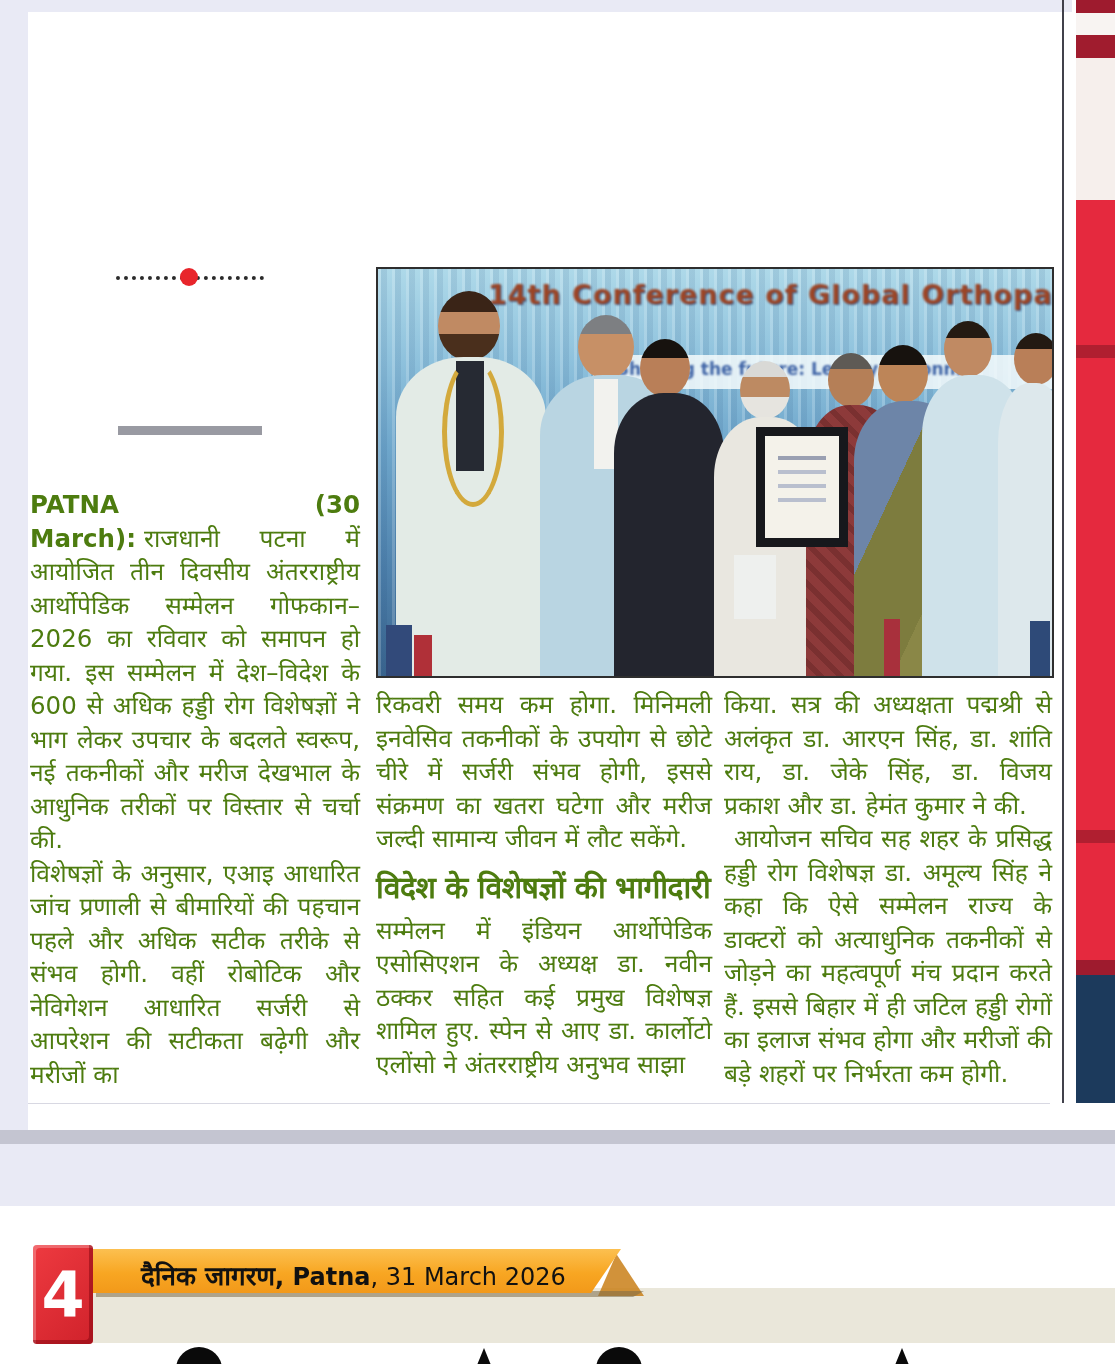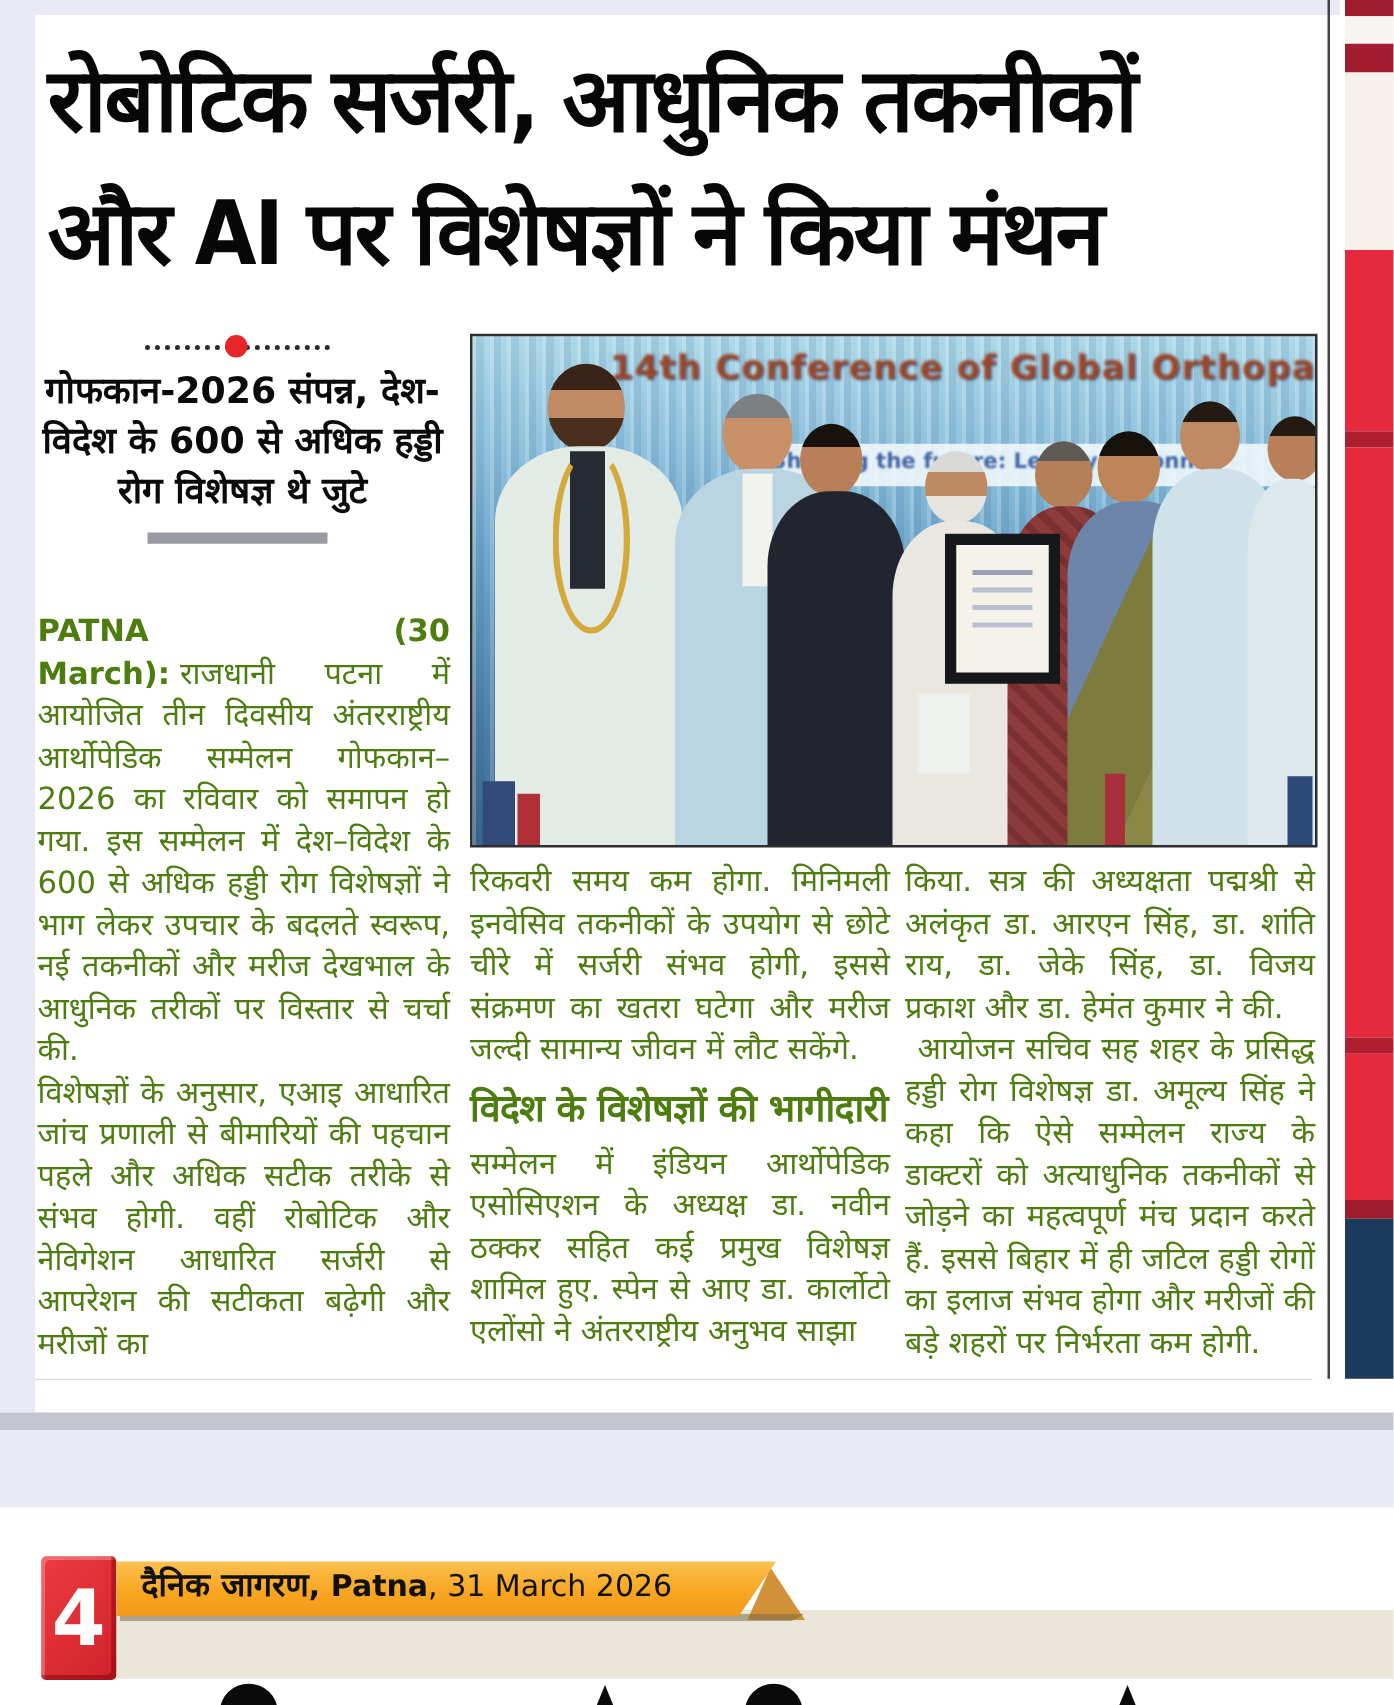--- a/index.html
+++ b/index.html
@@ -64,21 +64,21 @@
 
   
   .page-box{left:33px;top:1245px;width:60px;height:99px;background:linear-gradient(135deg,#ee3a40,#d0222b);
      border-radius:4px;box-shadow:inset -4px -4px 0 rgba(120,0,10,.45), inset 3px 3px 0 rgba(255,255,255,.25);
      display:flex;align-items:center;justify-content:center;z-index:5;}
   .page-box span{color:#ffffff;font-weight:800;font-size:62px;line-height:1;}
   .beige-band{left:50px;top:1288px;width:1065px;height:55px;background:#eae7da;}
   .orange-bar{left:93px;top:1249px;width:528px;height:44px;z-index:4;
      background:linear-gradient(to bottom,#fcc050 0,#f8a622 55%,#f2991a 100%);
      clip-path:polygon(0 0,100% 0,calc(100% - 30px) 100%,0 100%);
-     display:flex;align-items:flex-start;padding-left:20px;box-sizing:border-box;}
+     display:flex;align-items:flex-end;padding-left:48px;box-sizing:border-box;}
   .orange-shadow{left:96px;top:1291px;width:548px;height:6px;background:#7b6b49;opacity:.55;
      clip-path:polygon(0 0,100% 0,98% 100%,0 100%);z-index:3;}
   .orange-fold{left:598px;top:1254px;width:46px;height:42px;background:#c97f18;opacity:.85;
      clip-path:polygon(40% 0,100% 100%,0 100%);z-index:2;}
   .masthead-text{font-size:24px;color:#111;white-space:nowrap;}
   .masthead-text .dev{font-weight:800;font-size:26px;}
   .masthead-text .bold{font-weight:700;}
 
   
   .frag{background:#0a0a0a;z-index:6;}
@@ -102,29 +102,24 @@
     <div style="top:58px;height:142px;background:#f6efec;"></div>
     <div style="top:200px;height:145px;background:#e5293e;"></div>
     <div style="top:345px;height:13px;background:#b01f30;"></div>
     <div style="top:358px;height:472px;background:#e5293e;"></div>
     <div style="top:830px;height:13px;background:#b01f30;"></div>
     <div style="top:843px;height:117px;background:#e5293e;"></div>
     <div style="top:960px;height:15px;background:#9e1b2e;"></div>
     <div style="top:975px;height:128px;background:#1c3a5c;"></div>
   </div>
 
-  <div class="abs headline">
-    <div>रोबोटिक सर्जरी, आधुनिक तकनीकों</div>
-    <div>और AI पर विशेषज्ञों ने किया मंथन</div>
-  </div>
 
   <div class="abs ornament"></div>
   <div class="abs ornament-dot"></div>
 
-  <div class="abs subhead">गोफकान-2026 संपन्न, देश-विदेश के 600 से अधिक हड्डी रोग विशेषज्ञ थे जुटे</div>
   <div class="abs divider"></div>
 
   <div class="abs body-col col1">
     <p><span class="dateline">PATNA (30 March):</span><span>राजधानी पटना में आयोजित तीन दिवसीय अंतरराष्ट्रीय आर्थोपेडिक सम्मेलन गोफकान–2026 का रविवार को समापन हो गया. इस सम्मेलन में देश–विदेश के 600 से अधिक हड्डी रोग विशेषज्ञों ने भाग लेकर उपचार के बदलते स्वरूप, नई तकनीकों और मरीज देखभाल के आधुनिक तरीकों पर विस्तार से चर्चा की.</span></p>
     <p>विशेषज्ञों के अनुसार, एआइ आधारित जांच प्रणाली से बीमारियों की पहचान पहले और अधिक सटीक तरीके से संभव होगी. वहीं रोबोटिक और नेविगेशन आधारित सर्जरी से आपरेशन की सटीकता बढ़ेगी और मरीजों का</p>
   </div>
 
   <div class="abs photo">
     <div class="streaks"></div>
     <div class="banner1">14th Conference of Global Orthopa</div>

